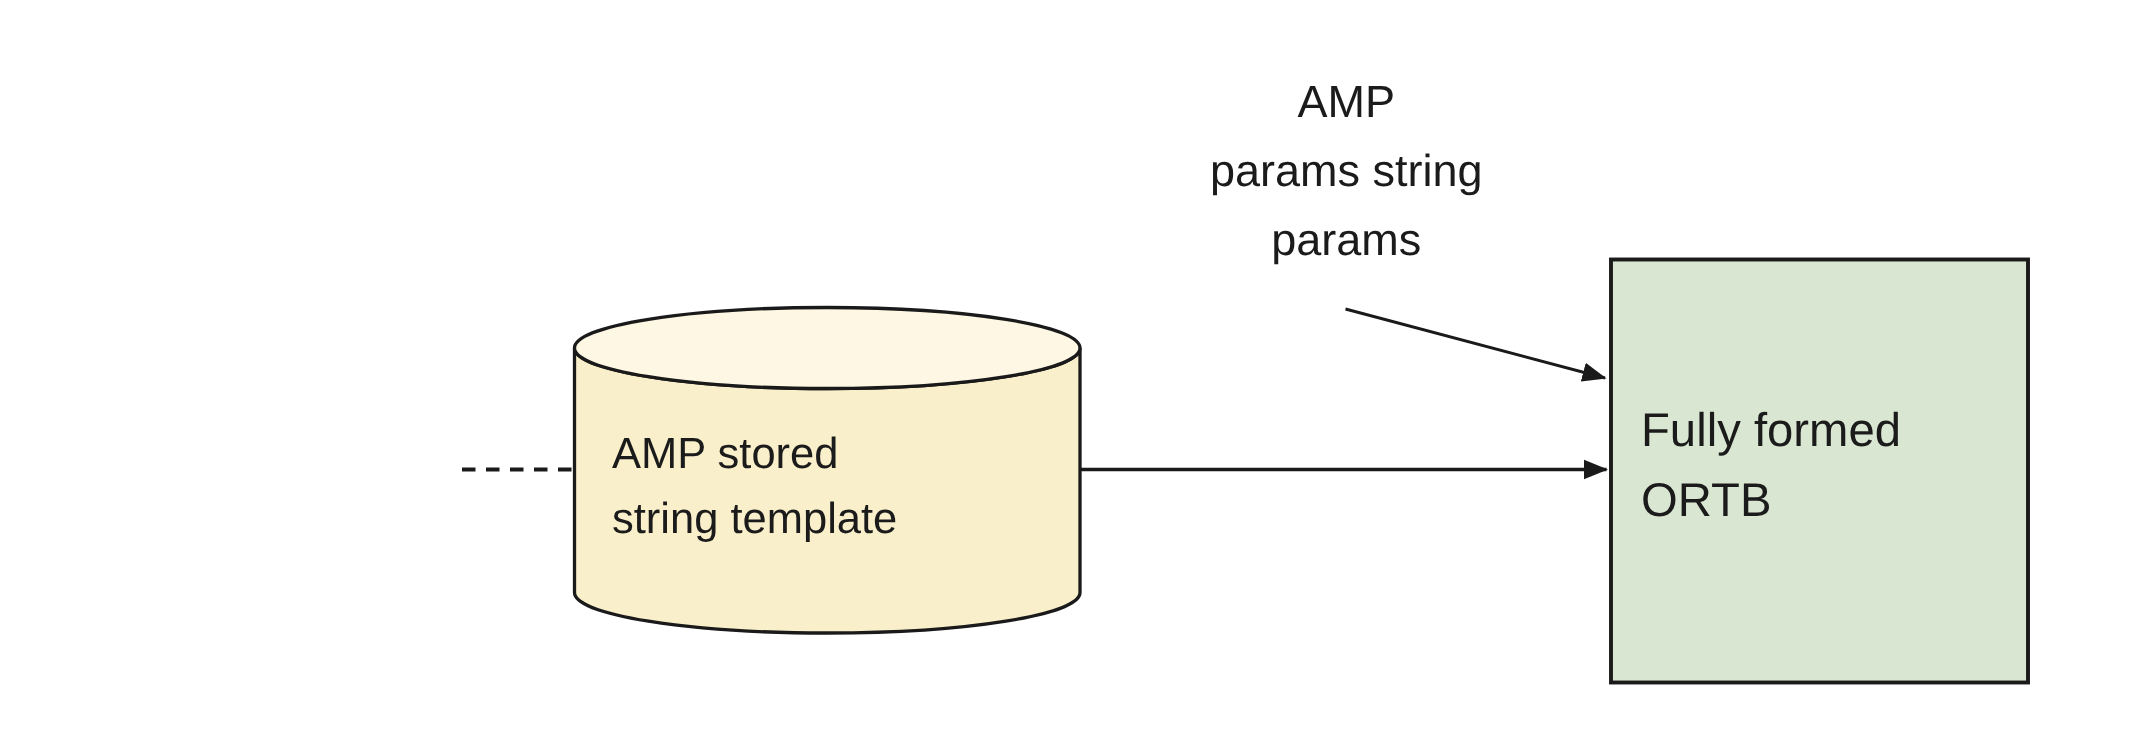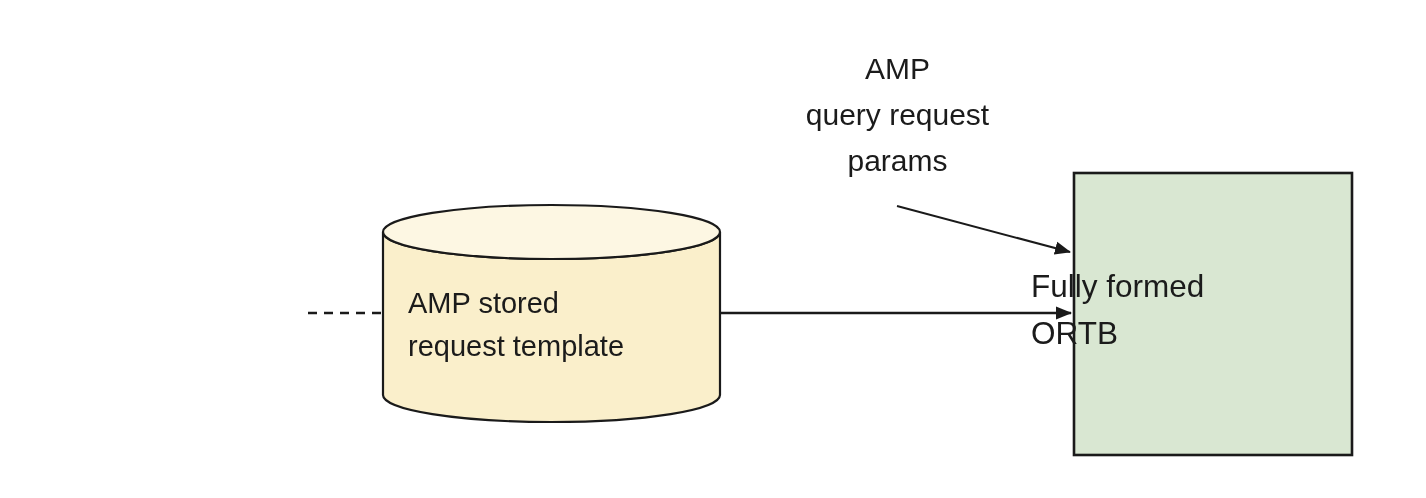--- a/index.html
+++ b/index.html
@@ -39,21 +39,21 @@
     font-size: 30px;
     line-height: 46px;
   }
   .label-datastore {
     left: 408px;
     top: 282px;
     font-size: 29px;
     line-height: 43px;
   }
   .label-ortb {
-    left: 1031px;
+    left: 1094px;
     top: 263px;
     font-size: 31.5px;
     line-height: 47px;
   }
 </style>
 </head>
 <body>
 
 <div class="canvas">
 
@@ -72,22 +72,22 @@
 
     <rect x="1074" y="173" width="278" height="282" stroke="#1a1a1a" stroke-width="2.6" fill="#d9e7d2"></rect>
 
     <path d="M383,232 L383,395 A168.5,27 0 0 0 720,395 L720,232 A168.5,27 0 0 1 383,232 Z" stroke="#1a1a1a" stroke-width="2.2" fill="#faefcb"></path>
 
     <ellipse cx="551.5" cy="232" rx="168.5" ry="27" stroke="#1a1a1a" stroke-width="2.2" fill="#fdf7e3"></ellipse>
   </svg>
 
 
   <div class="label label-queryparams">AMP
-query request
+params string
 params</div>
 
   <div class="label label-datastore">AMP stored
-request template</div>
+string template</div>
 
   <div class="label label-ortb">Fully formed
 ORTB</div>
 
 </div>
 
 </body></html>

